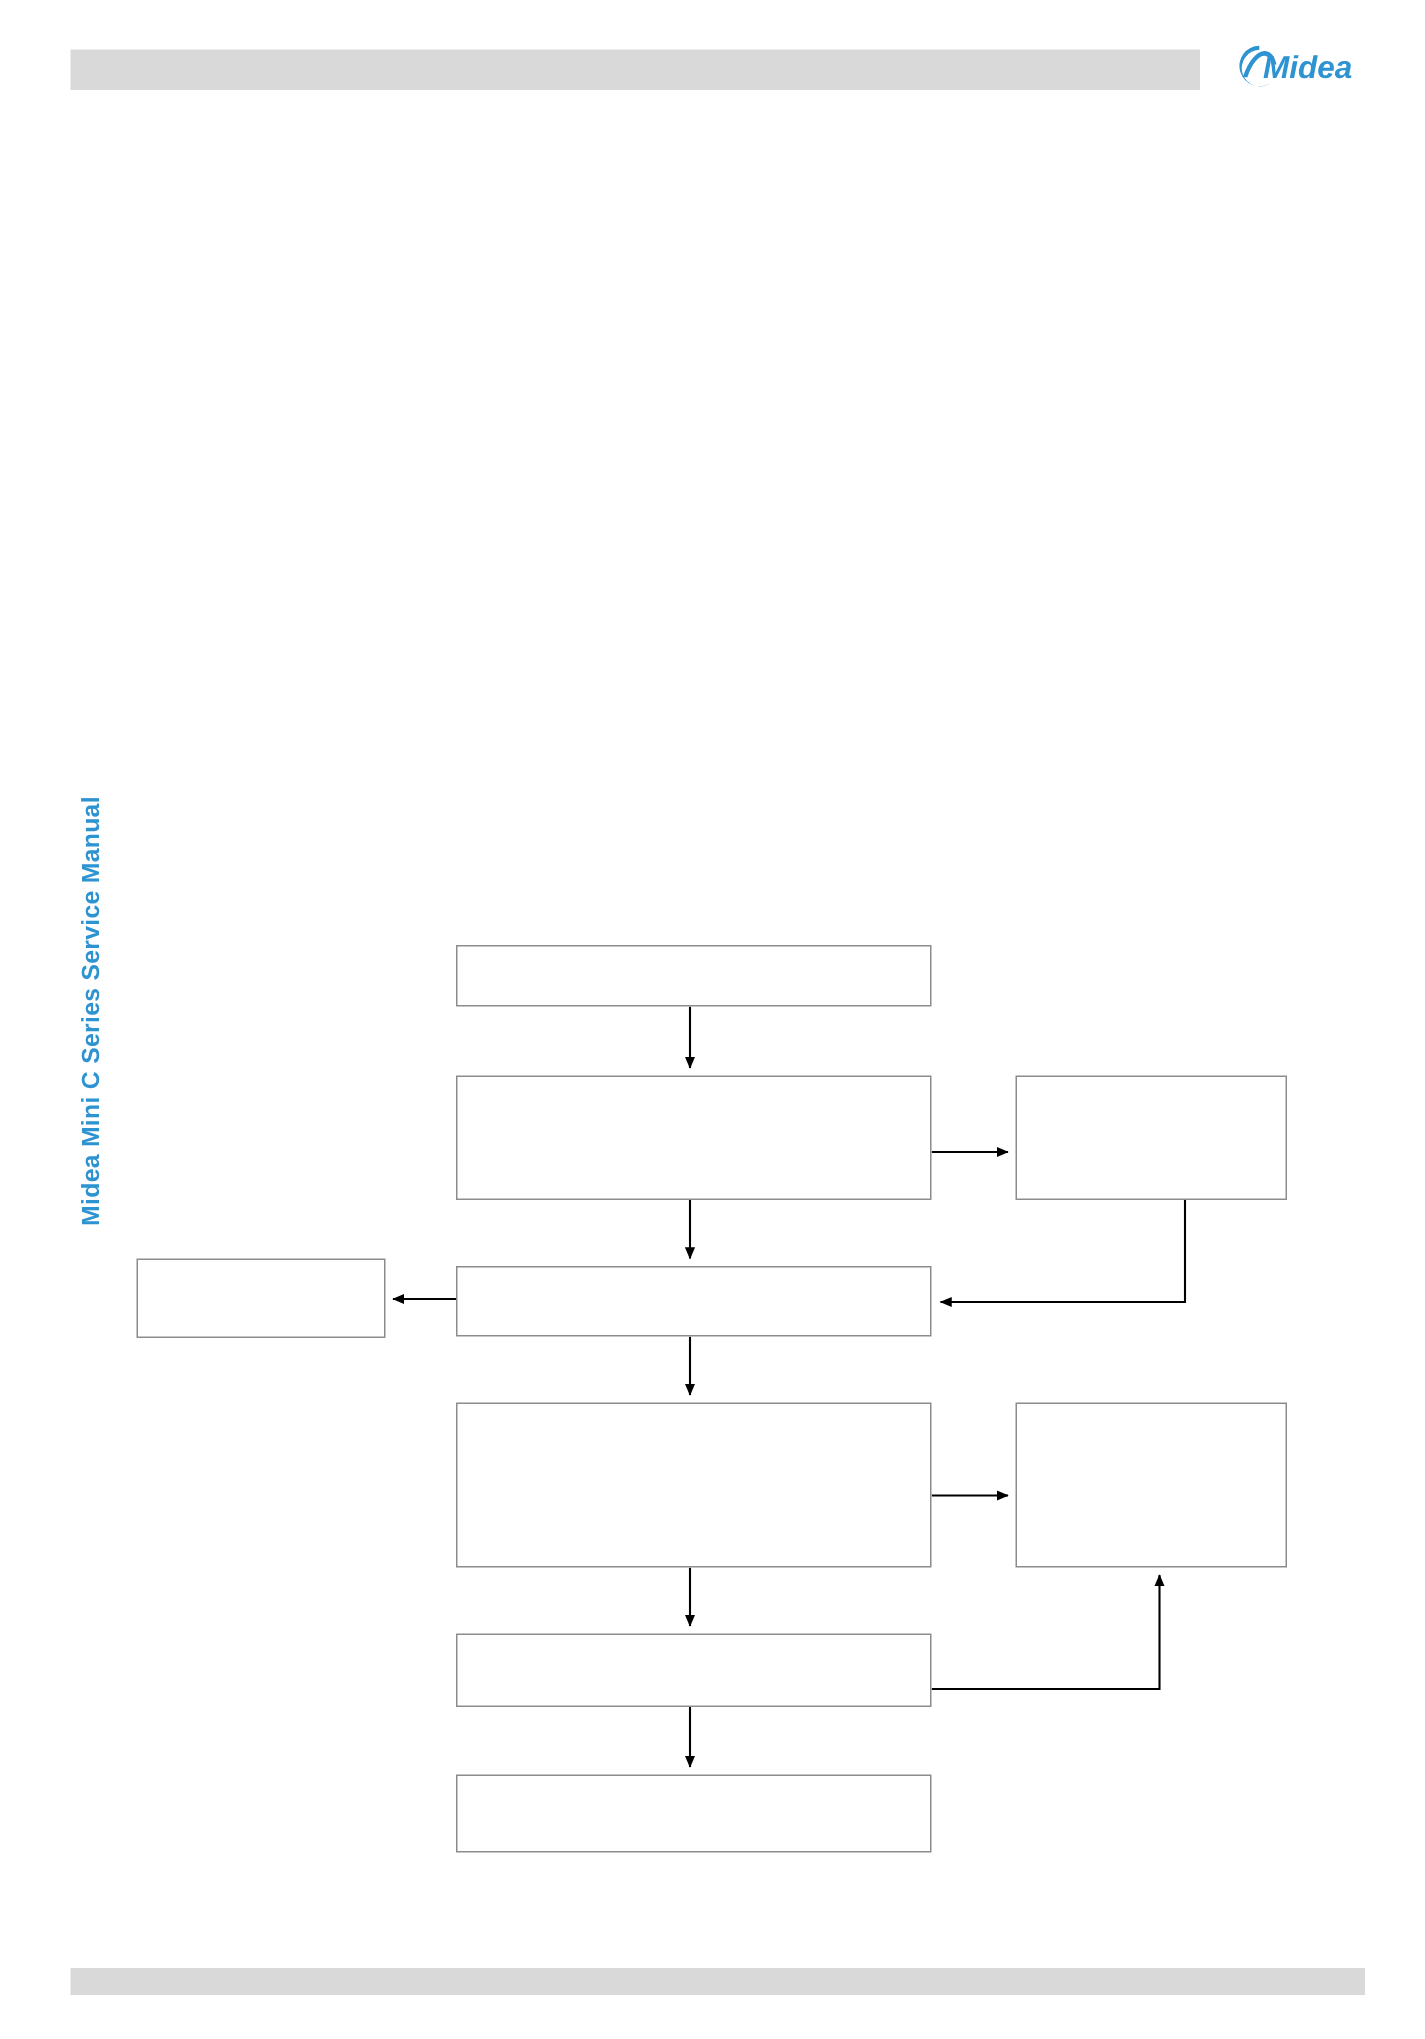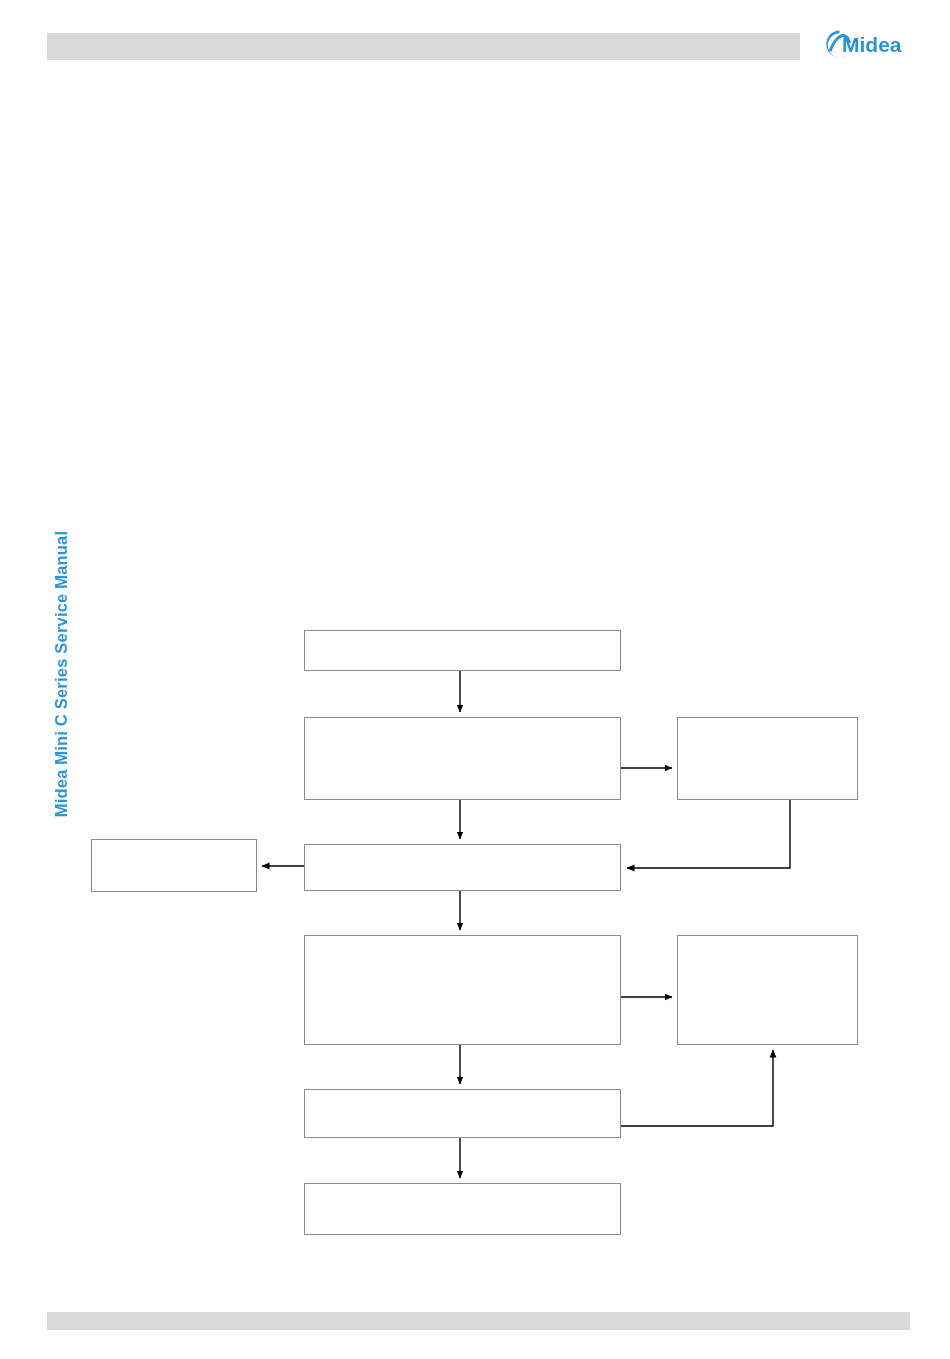--- a/index.html
+++ b/index.html
@@ -26,20 +26,21 @@
     width: 753px;
     height: 27px;
     background: #d9d9d9;
   }
   .logo {
     position: absolute;
     left: 812px;
     top: 24px;
     width: 96px;
     height: 40px;
+    font-style: italic;
   }
   .logo svg { display: block; }
 
   
   .footer-bar {
     position: absolute;
     left: 47px;
     top: 1312px;
     width: 863px;
     height: 18px;

